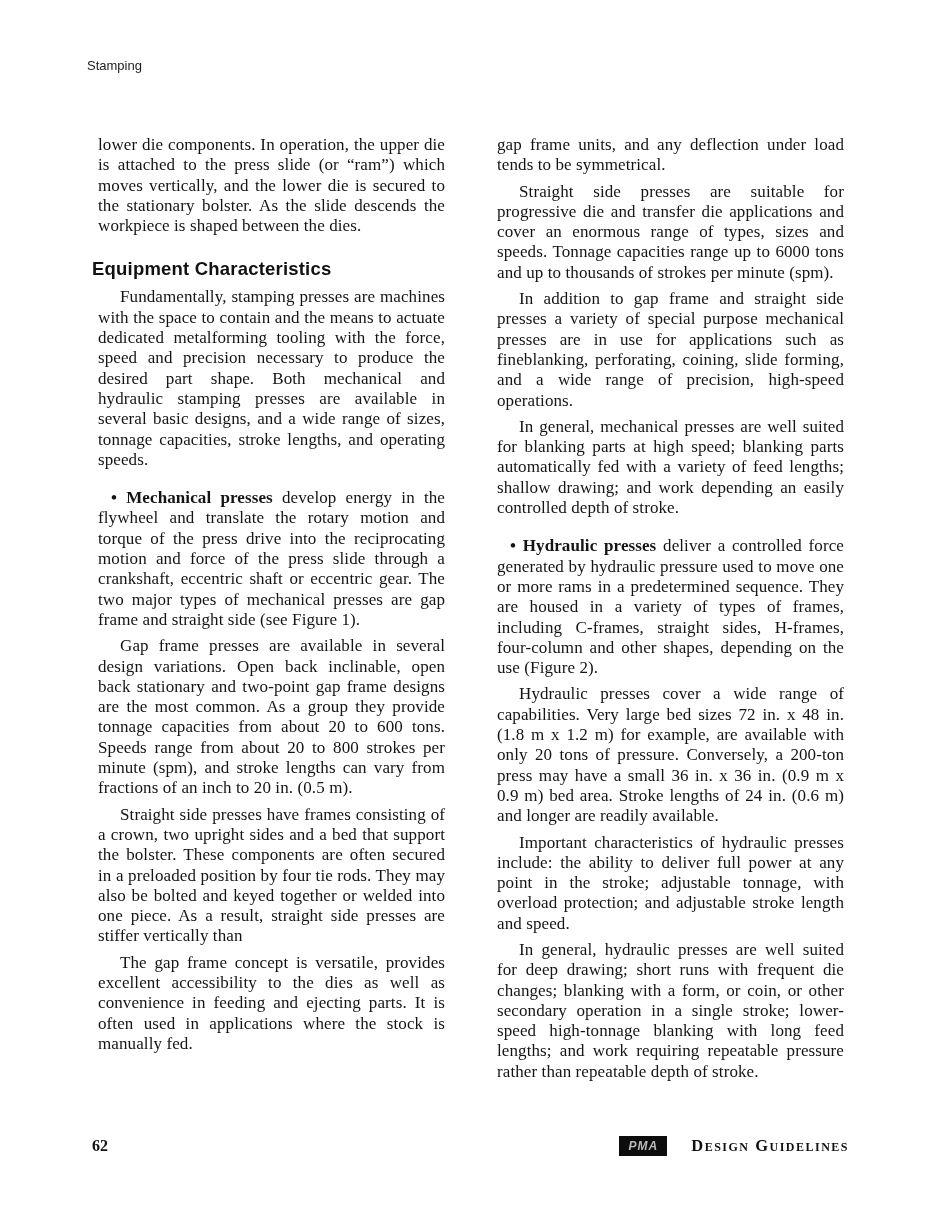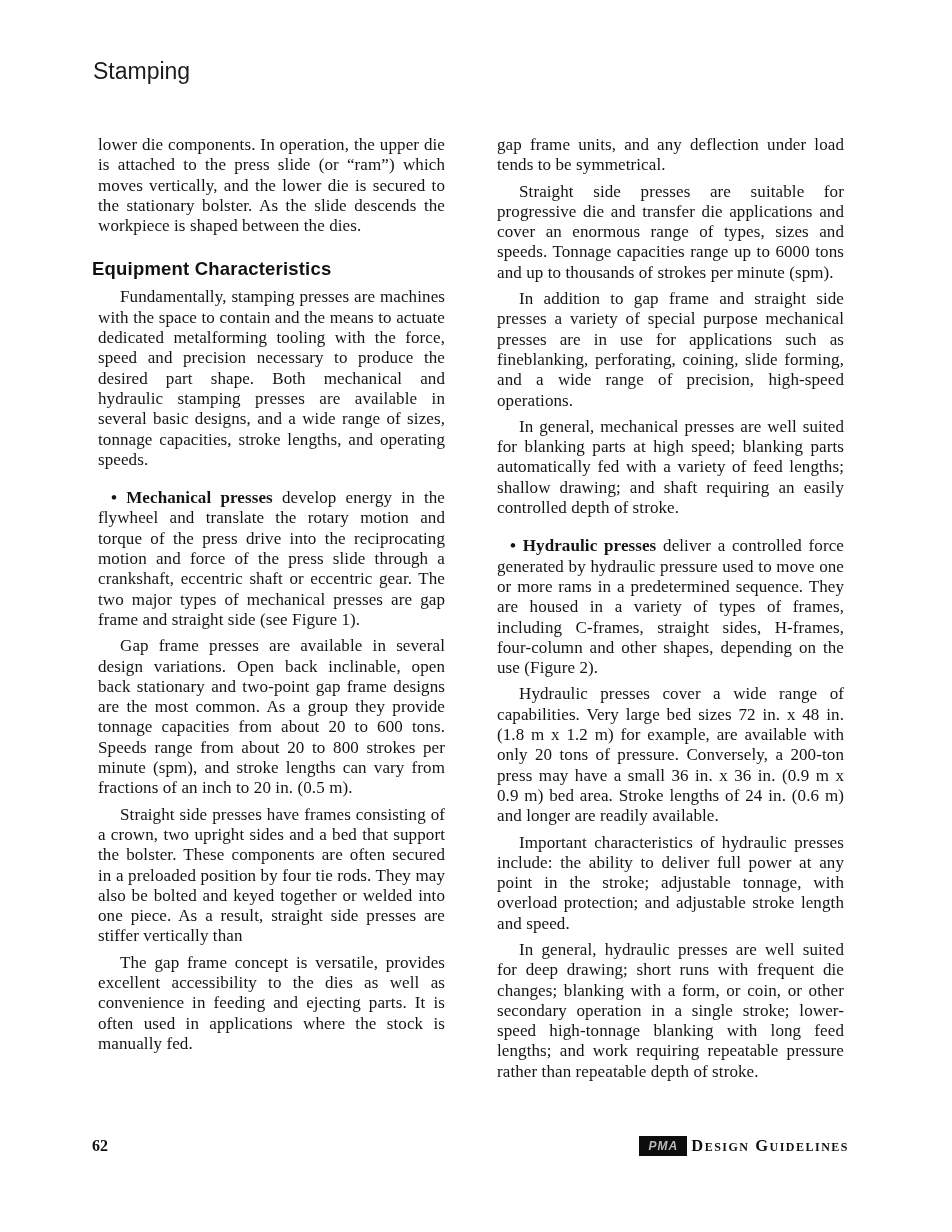--- a/index.html
+++ b/index.html
@@ -8,24 +8,24 @@
     width: 952px;
     height: 1232px;
     margin: 0 auto;
     background: #ffffff;
     color: #141414;
     font-family: "Liberation Serif", serif;
     overflow: hidden;
   }
   .running-head {
     position: absolute;
-    left: 93px;
+    left: 87px;
     top: 58px;
     font-family: "Liberation Sans", sans-serif;
-    font-size: 23px;
+    font-size: 13px;
     color: #1c1c1c;
   }
   .columns {
     position: absolute;
     left: 92px;
     top: 129px;
     width: 758px;
     display: flex;
     gap: 40px;
   }
@@ -56,21 +56,21 @@
     top: 1136px;
     display: flex;
     justify-content: space-between;
     align-items: center;
   }
   .page-number {
     font-weight: bold;
     font-size: 16px;
     color: #111;
   }
-  .brand { display: flex; align-items: center; gap: 4px; }
+  .brand { display: flex; align-items: center; gap: 24px; }
   .brand-logo {
     display: inline-flex;
     align-items: center;
     justify-content: center;
     width: 48px;
     height: 20px;
     background: #0d0d0d;
     color: #b9b9b9;
     font-family: "Liberation Sans", sans-serif;
     font-weight: bold;
@@ -103,21 +103,21 @@
       <p class="body bullet"><b class="lead">• Mechanical presses</b><span> develop energy in the flywheel and translate the rotary motion and torque of the press drive into the reciprocating motion and force of the press slide through a crankshaft, eccentric shaft or eccentric gear. The two major types of mechanical presses are gap frame and straight side (see Figure 1).</span></p>
       <p class="body">Gap frame presses are available in several design variations. Open back inclinable, open back stationary and two-point gap frame designs are the most common. As a group they provide tonnage capacities from about 20 to 600 tons. Speeds range from about 20 to 800 strokes per minute (spm), and stroke lengths can vary from fractions of an inch to 20 in. (0.5 m).</p>
       <p class="body">Straight side presses have frames consisting of a crown, two upright sides and a bed that support the bolster. These components are often secured in a preloaded position by four tie rods. They may also be bolted and keyed together or welded into one piece. As a result, straight side presses are stiffer vertically than</p>
       <p class="body">The gap frame concept is versatile, provides excellent accessibility to the dies as well as convenience in feeding and ejecting parts. It is often used in applications where the stock is manually fed.</p>
     </div>
 
     <div class="col">
       <p class="body no-indent">gap frame units, and any deflection under load tends to be symmetrical.</p>
       <p class="body">Straight side presses are suitable for progressive die and transfer die applications and cover an enormous range of types, sizes and speeds. Tonnage capacities range up to 6000 tons and up to thousands of strokes per minute (spm).</p>
       <p class="body">In addition to gap frame and straight side presses a variety of special purpose mechanical presses are in use for applications such as fineblanking, perforating, coining, slide forming, and a wide range of precision, high-speed operations.</p>
-      <p class="body">In general, mechanical presses are well suited for blanking parts at high speed; blanking parts automatically fed with a variety of feed lengths; shallow drawing; and shaft requiring an easily controlled depth of stroke.</p>
+      <p class="body">In general, mechanical presses are well suited for blanking parts at high speed; blanking parts automatically fed with a variety of feed lengths; shallow drawing; and work depending an easily controlled depth of stroke.</p>
       <p class="body bullet"><b class="lead">• Hydraulic presses</b><span> deliver a controlled force generated by hydraulic pressure used to move one or more rams in a predetermined sequence. They are housed in a variety of types of frames, including C-frames, straight sides, H-frames, four-column and other shapes, depending on the use (Figure 2).</span></p>
       <p class="body">Hydraulic presses cover a wide range of capabilities. Very large bed sizes 72 in. x 48 in. (1.8 m x 1.2 m) for example, are available with only 20 tons of pressure. Conversely, a 200-ton press may have a small 36 in. x 36 in. (0.9 m x 0.9 m) bed area. Stroke lengths of 24 in. (0.6 m) and longer are readily available.</p>
       <p class="body">Important characteristics of hydraulic presses include: the ability to deliver full power at any point in the stroke; adjustable tonnage, with overload protection; and adjustable stroke length and speed.</p>
       <p class="body">In general, hydraulic presses are well suited for deep drawing; short runs with frequent die changes; blanking with a form, or coin, or other secondary operation in a single stroke; lower-speed high-tonnage blanking with long feed lengths; and work requiring repeatable pressure rather than repeatable depth of stroke.</p>
     </div>
 
   </div>
 
   <div class="footer">
     <div class="page-number">62</div>

